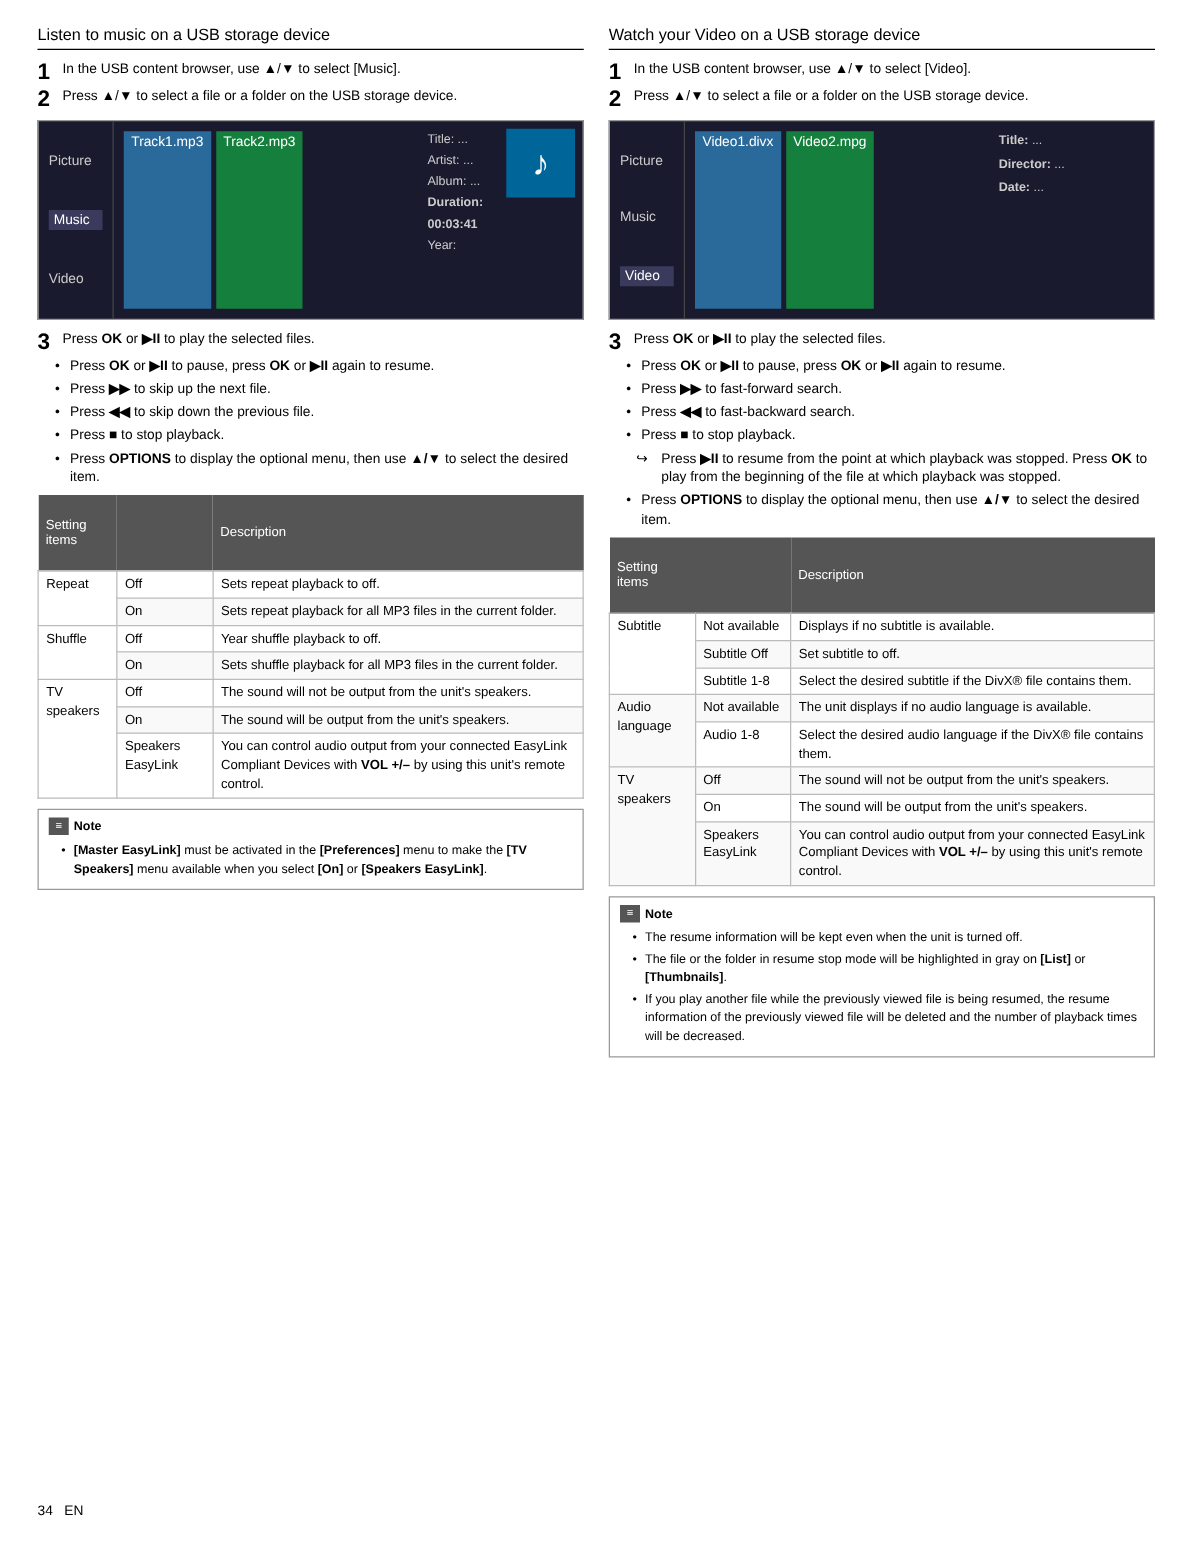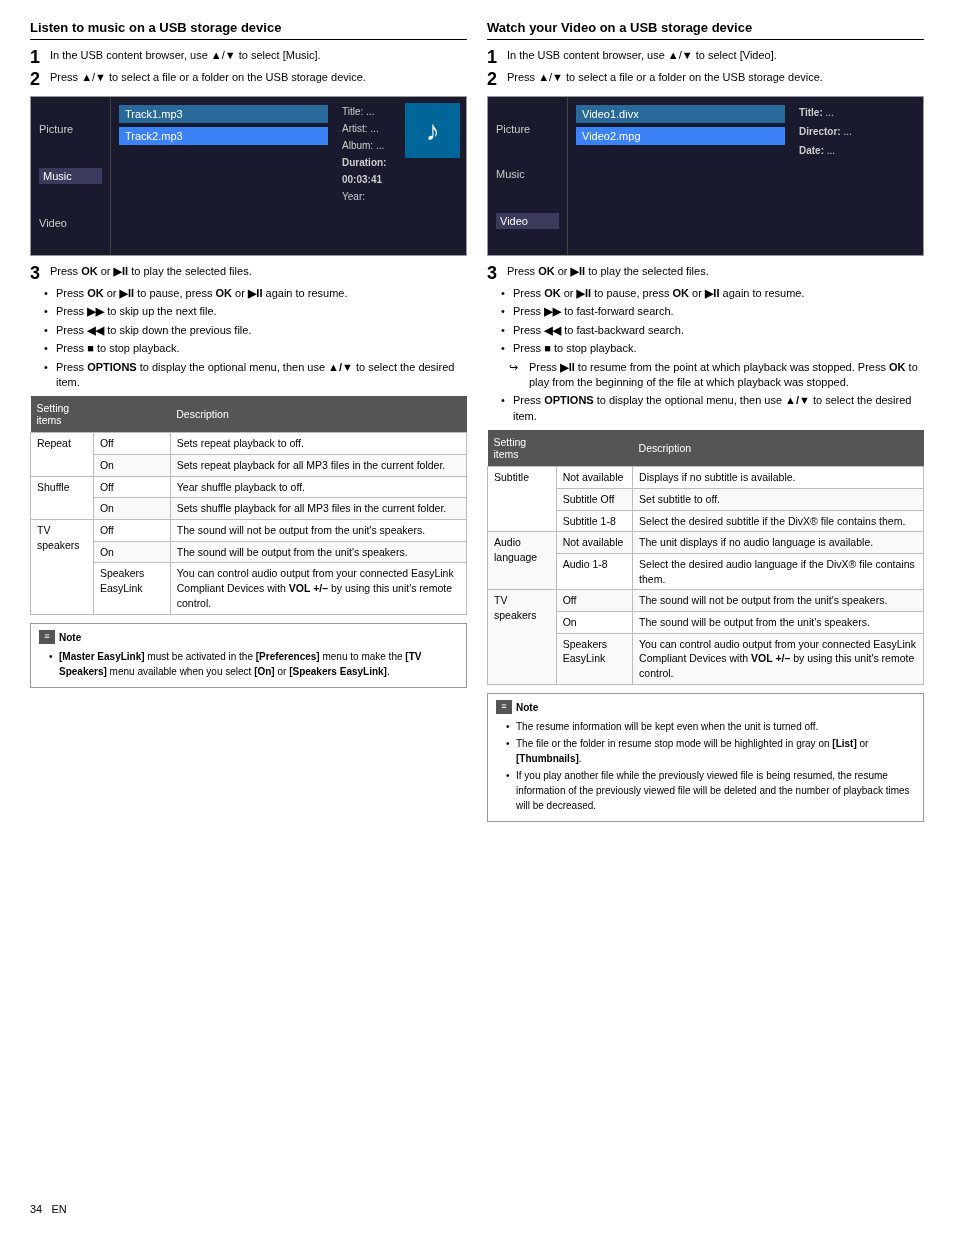--- a/index.html
+++ b/index.html
@@ -14,21 +14,21 @@
     }
     .two-col {
       display: flex;
       gap: 20px;
     }
     .col {
       flex: 1;
     }
     h2 {
       font-size: 13px;
-      font-weight: bold;
+      font-weight: normal;
       border-bottom: 1px solid #000;
       padding-bottom: 4px;
       margin-bottom: 8px;
     }
     .step {
       display: flex;
       gap: 6px;
       margin-bottom: 4px;
       align-items: flex-start;
     }
@@ -45,46 +45,46 @@
     .browser-box {
       border: 1px solid #999;
       background: #1a1a2e;
       color: #fff;
       display: flex;
       height: 160px;
       margin: 8px 0;
       font-size: 11px;
     }
     .browser-sidebar {
-      width: 80px;
+      width: 60px;
       display: flex;
       flex-direction: column;
       justify-content: space-around;
       padding: 10px 8px;
       border-right: 1px solid #444;
     }
     .sidebar-item {
       color: #ccc;
       font-size: 11px;
       cursor: pointer;
     }
     .sidebar-item.active {
       color: #fff;
       background: #3a3a5c;
       padding: 2px 4px;
     }
     .browser-files {
       flex: 1;
       padding: 8px;
       display: flex;
-      flex-direction: column;
+      flex-direction: row;
       gap: 4px;
     }
     .file-item {
-      background: #3b82f6;
+      background: #15803d;
       color: #fff;
       padding: 3px 6px;
       font-size: 11px;
       cursor: pointer;
     }
     .file-item.first {
       background: #2a6a9a;
     }
     .bullet-list {
       margin: 4px 0 4px 14px;
@@ -112,21 +112,21 @@
     table {
       width: 100%;
       border-collapse: collapse;
       font-size: 10.5px;
       margin: 6px 0;
     }
     th {
       background: #555;
       color: #fff;
       text-align: left;
-      padding: 6px 6px;
+      padding: 18px 6px;
       font-weight: normal;
     }
     td {
       border: 1px solid #bbb;
       padding: 3px 6px;
       vertical-align: top;
       line-height: 1.4;
     }
     tr:nth-child(even) td {
       background: #f9f9f9;

